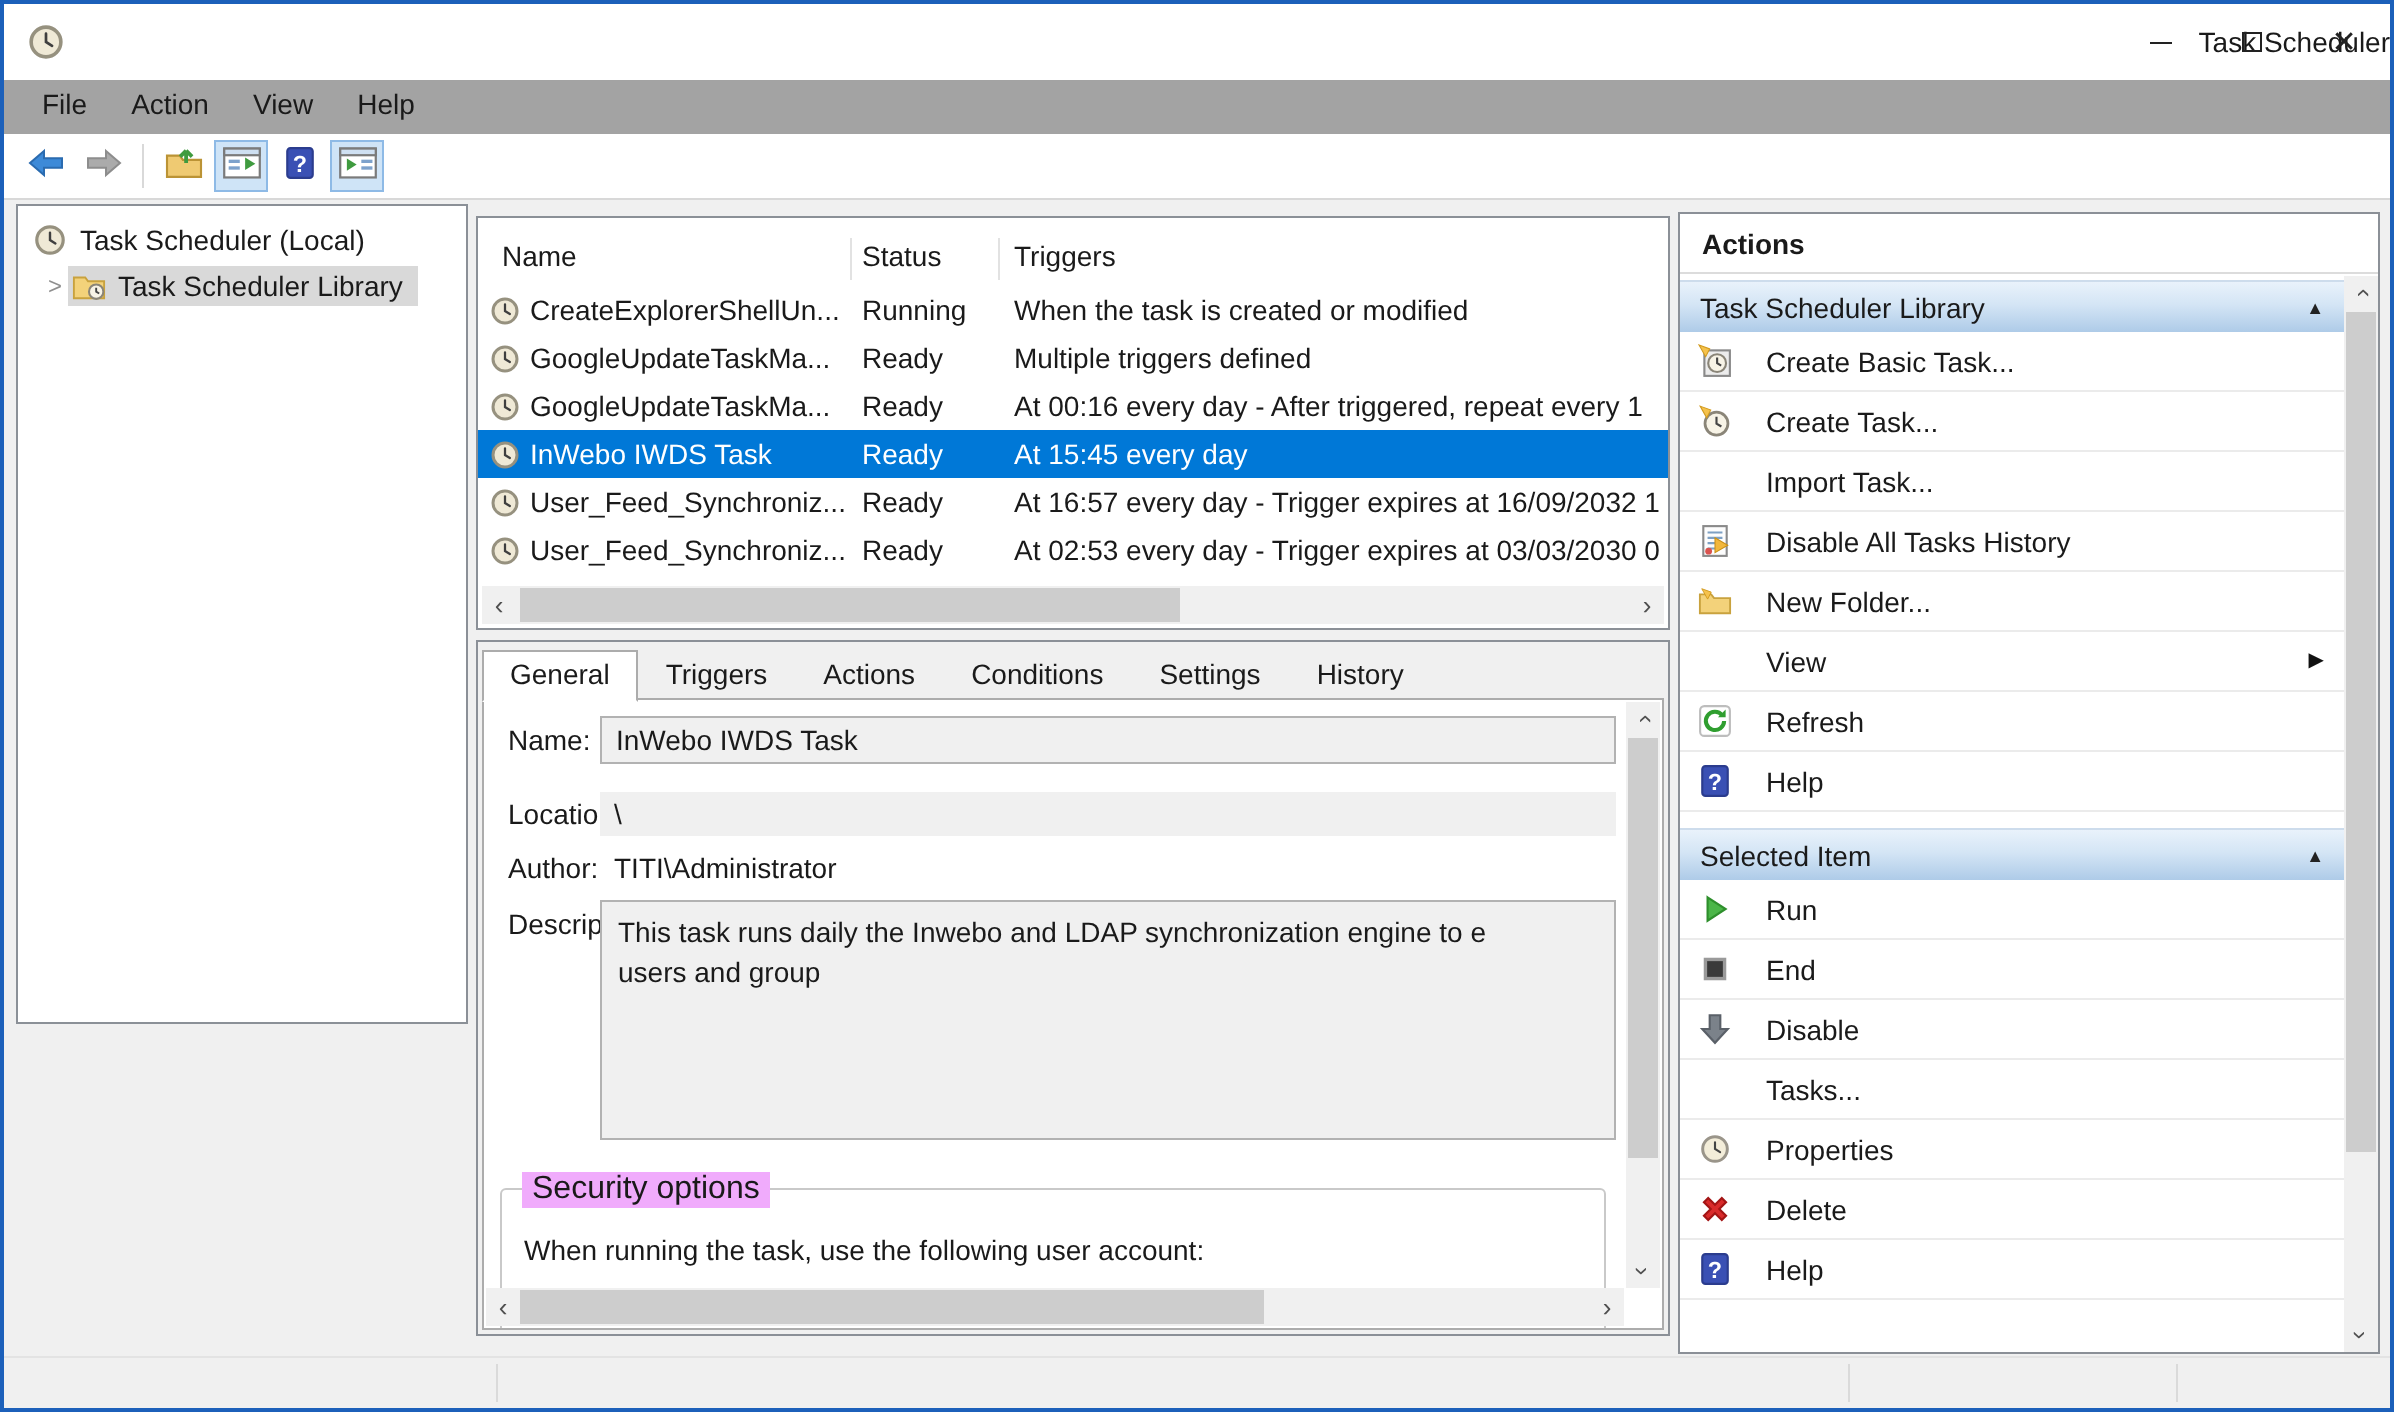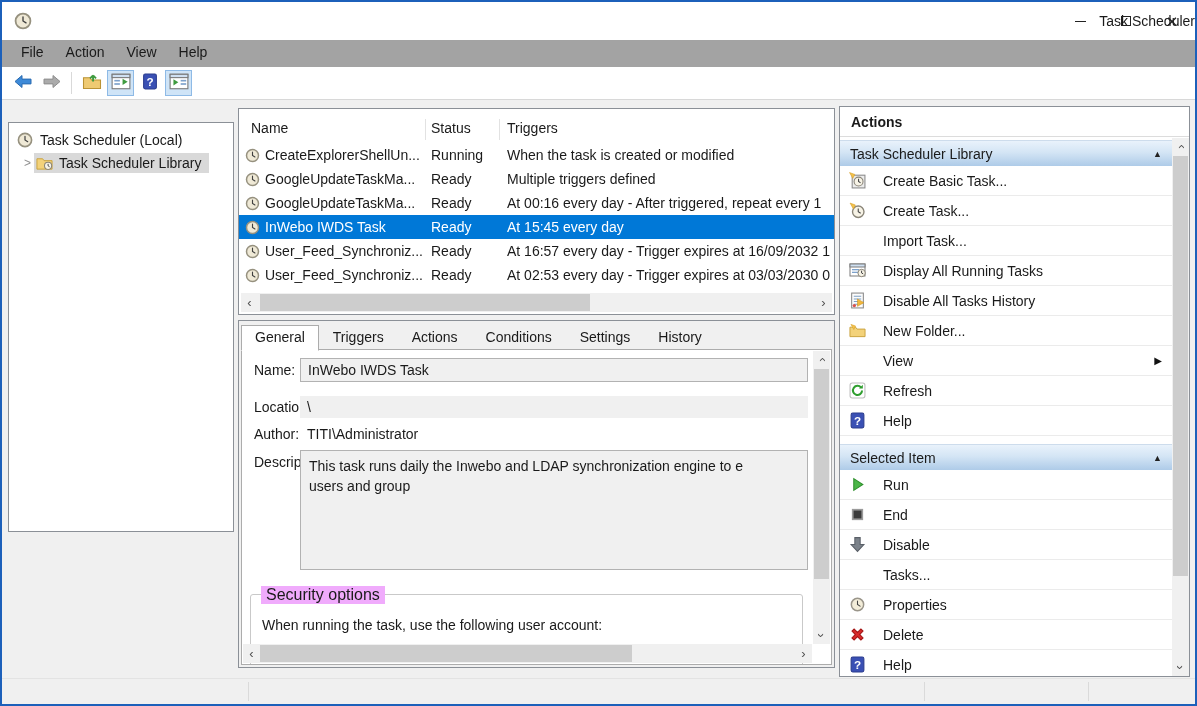--- a/index.html
+++ b/index.html
@@ -22,21 +22,21 @@
   .menu-item { padding:4px 11px; font-size:14px; }
   
   .toolbar { position:absolute; left:0; top:65px; right:0; height:33px; background:#fff; border-bottom:1px solid #d8d8d8; display:flex; align-items:center; padding-left:6px; }
   .tb-btn { width:27px; height:26px; display:flex; align-items:center; justify-content:center; margin:0 1px; border:1px solid transparent; }
   .tb-btn.hl { background:#cfe4f7; border:1px solid #8ebae6; }
   .tb-sep { width:1px; height:22px; background:#d9d9d9; margin:0 5px; }
   .tb-btn svg { width:20px; height:17px; }
   
   .panel { position:absolute; background:#fff; border:1px solid #8b9097; }
   
-  .tree { left:6px; top:120px; width:226px; height:410px; padding-top:5px;text-align:right; }
+  .tree { left:6px; top:100px; width:226px; height:410px; padding-top:5px;text-align:right; }
   .tree-row { height:23px; display:flex; align-items:center; font-size:14px; }
   .tree-row .t-icon { width:17px; height:16px; display:inline-flex; margin-right:6px; }
   .tree-root { padding-left:8px; }
   .tree-child { padding-left:8px; }
   .expander { width:14px; color:#8f8f8f; font-size:12px; margin-right:3px; }
   .tree-sel { display:flex; align-items:center; background:#d9d9d9; padding:2px 8px 2px 2px; }
   
   .tasklist { left:236px; top:106px; width:597px; height:207px; overflow:hidden; }
   .lv-header { position:absolute; left:0; top:8px; right:0; height:26px; font-size:14px; color:#1a1a1a; }
   .lv-header .h-name { position:absolute; left:12px; top:3px; }
@@ -369,33 +369,20 @@
               </svg>
             </span>
             <span class="ai-label">Create Task...</span>
           </div>
           <div class="action-item">
             <span class="ai-icon"></span>
             <span class="ai-label">Import Task...</span>
           </div>
           <div class="action-item">
             <span class="ai-icon">
-              <svg viewBox="0 0 17 15">
-                <rect x="1" y="1" width="15" height="12" fill="#fff" stroke="#7b7b7b"></rect>
-                <rect x="1" y="1" width="15" height="3" fill="#cfe0f2" stroke="#7b7b7b"></rect>
-                <rect x="3" y="6" width="7" height="1.3" fill="#7da2cc"></rect>
-                <rect x="3" y="8.7" width="7" height="1.3" fill="#7da2cc"></rect>
-                <circle cx="12.6" cy="10" r="3.7" fill="#f7f3e6" stroke="#8a8578"></circle>
-                <path d="M12.6 7.7V10l1.6.9" stroke="#444" fill="none"></path>
-              </svg>
-            </span>
-            <span class="ai-label">Display All Running Tasks</span>
-          </div>
-          <div class="action-item">
-            <span class="ai-icon">
               <svg viewBox="0 0 16 16">
                 <rect x="2.5" y="1" width="11" height="14" fill="#fdfdfd" stroke="#8a8a8a"></rect>
                 <path d="M4.5 4h7M4.5 6.5h7M4.5 9h7M4.5 11.5h4.5" stroke="#7da0c4" stroke-width="1"></path>
                 <path d="M8 6.5l6 3.5-6 3.5z" fill="#f2b73c" stroke="#c98f16" stroke-width="0.5"></path>
                 <circle cx="5" cy="12.8" r="1.6" fill="#d9534f"></circle>
               </svg>
             </span>
             <span class="ai-label">Disable All Tasks History</span>
           </div>
           <div class="action-item">

